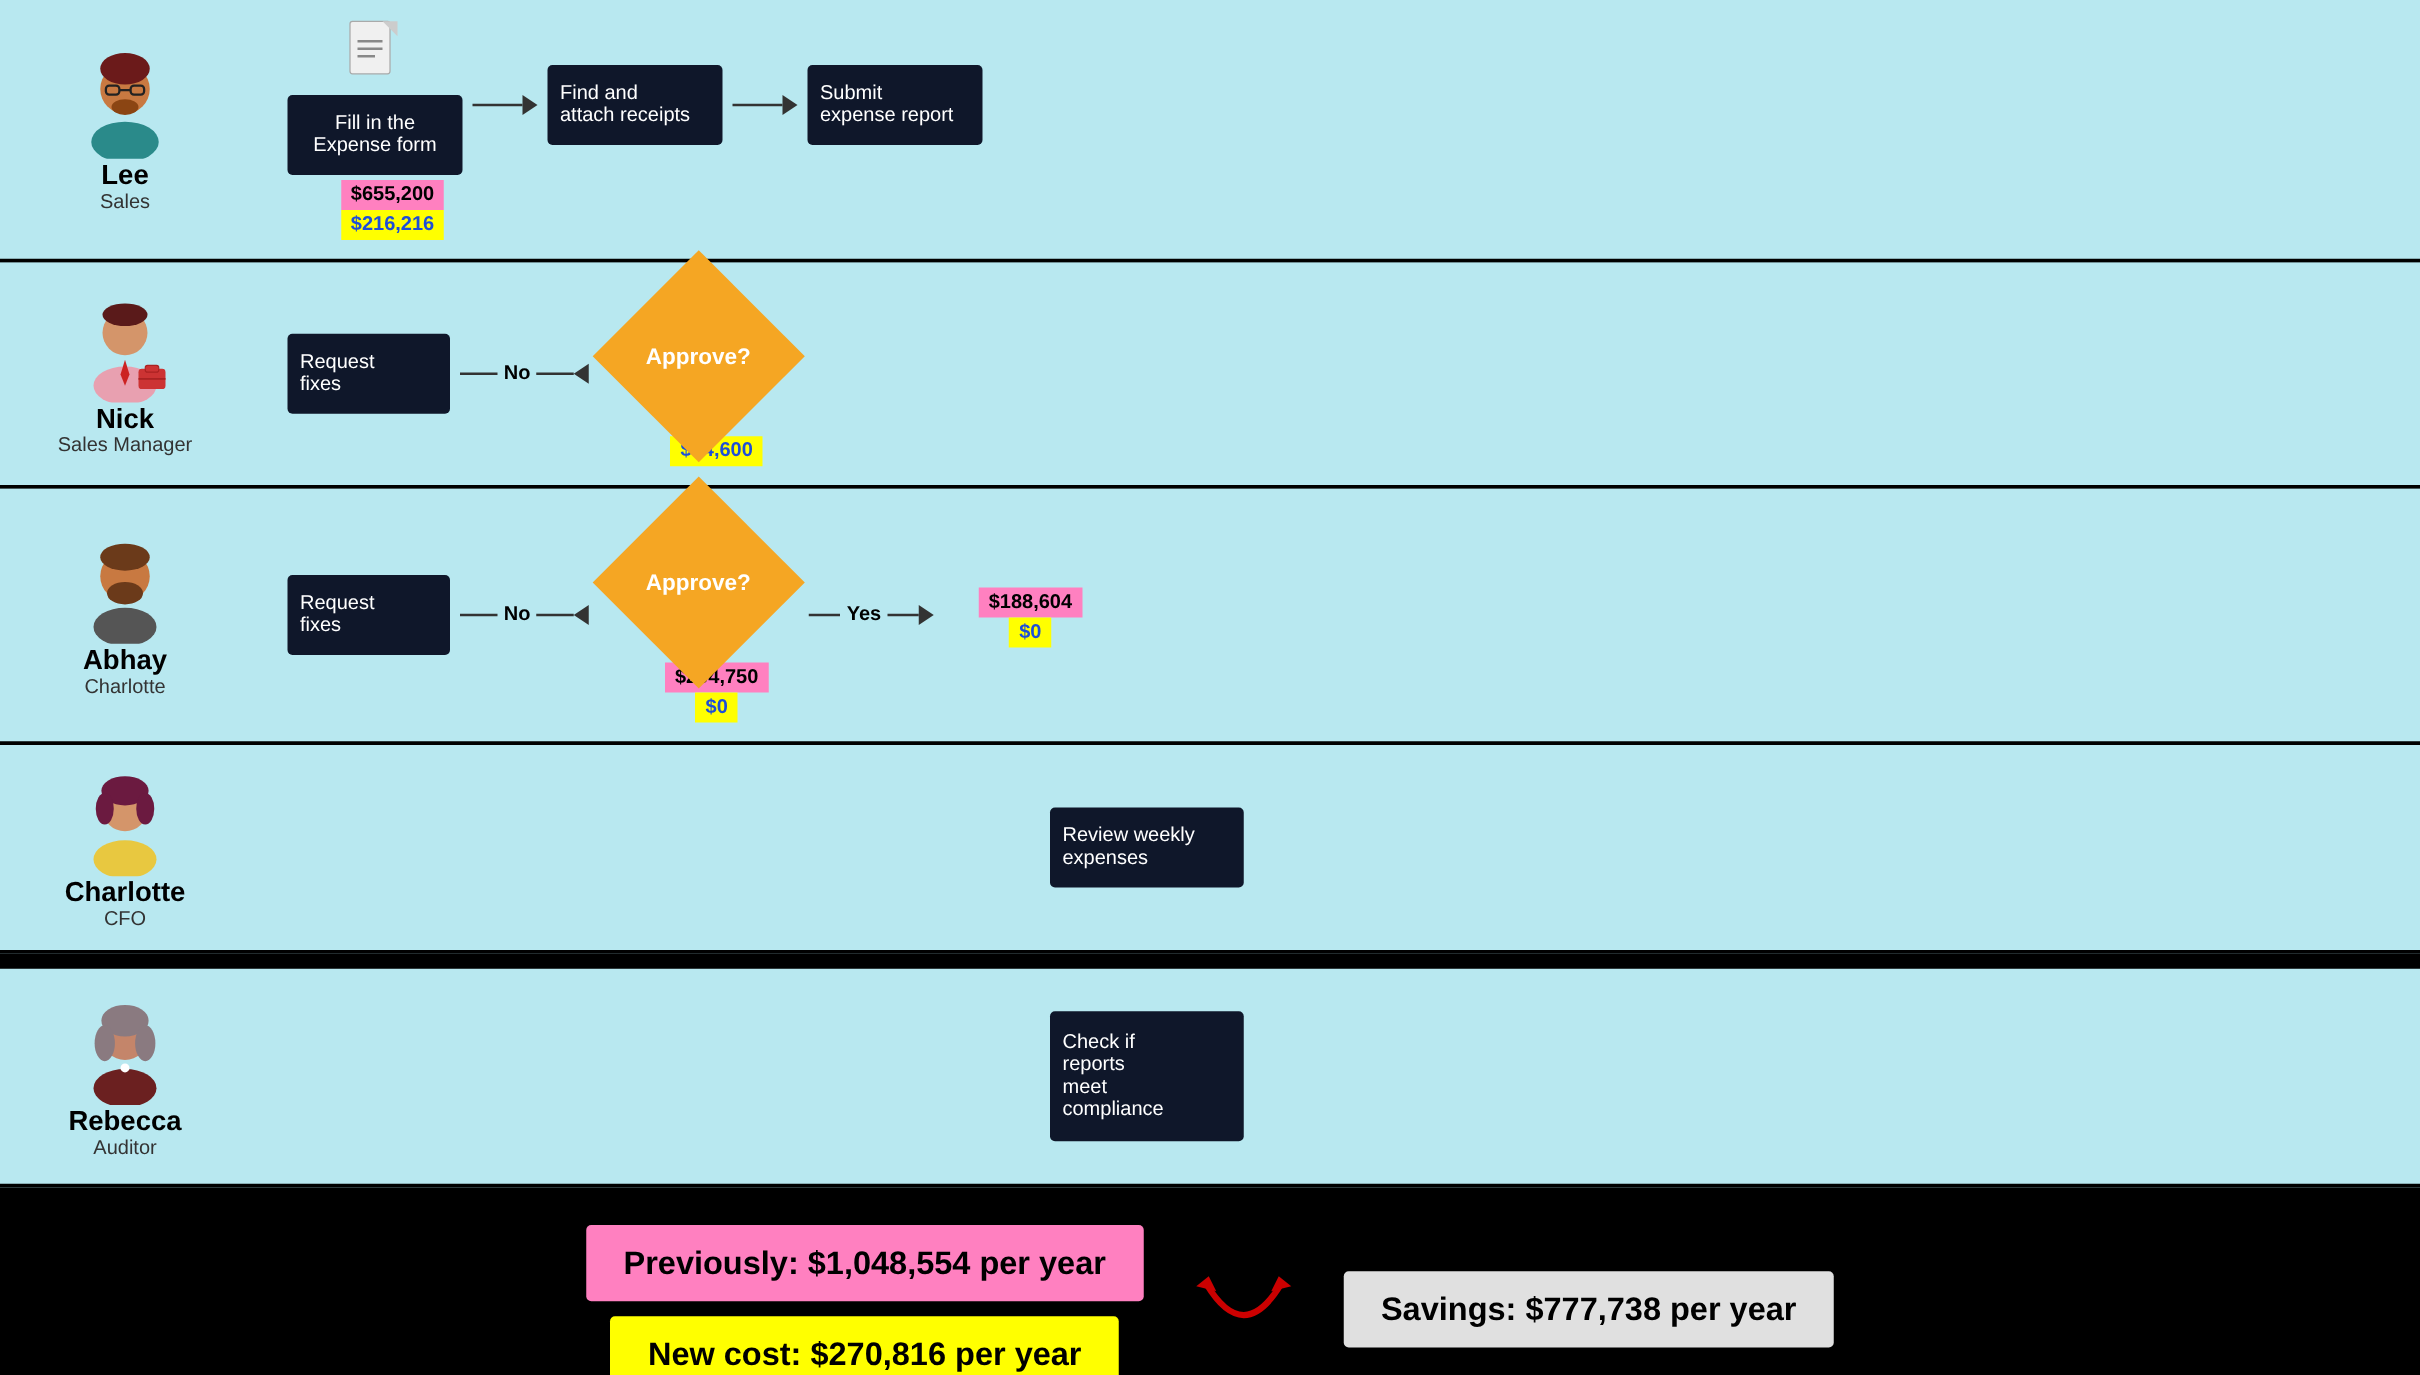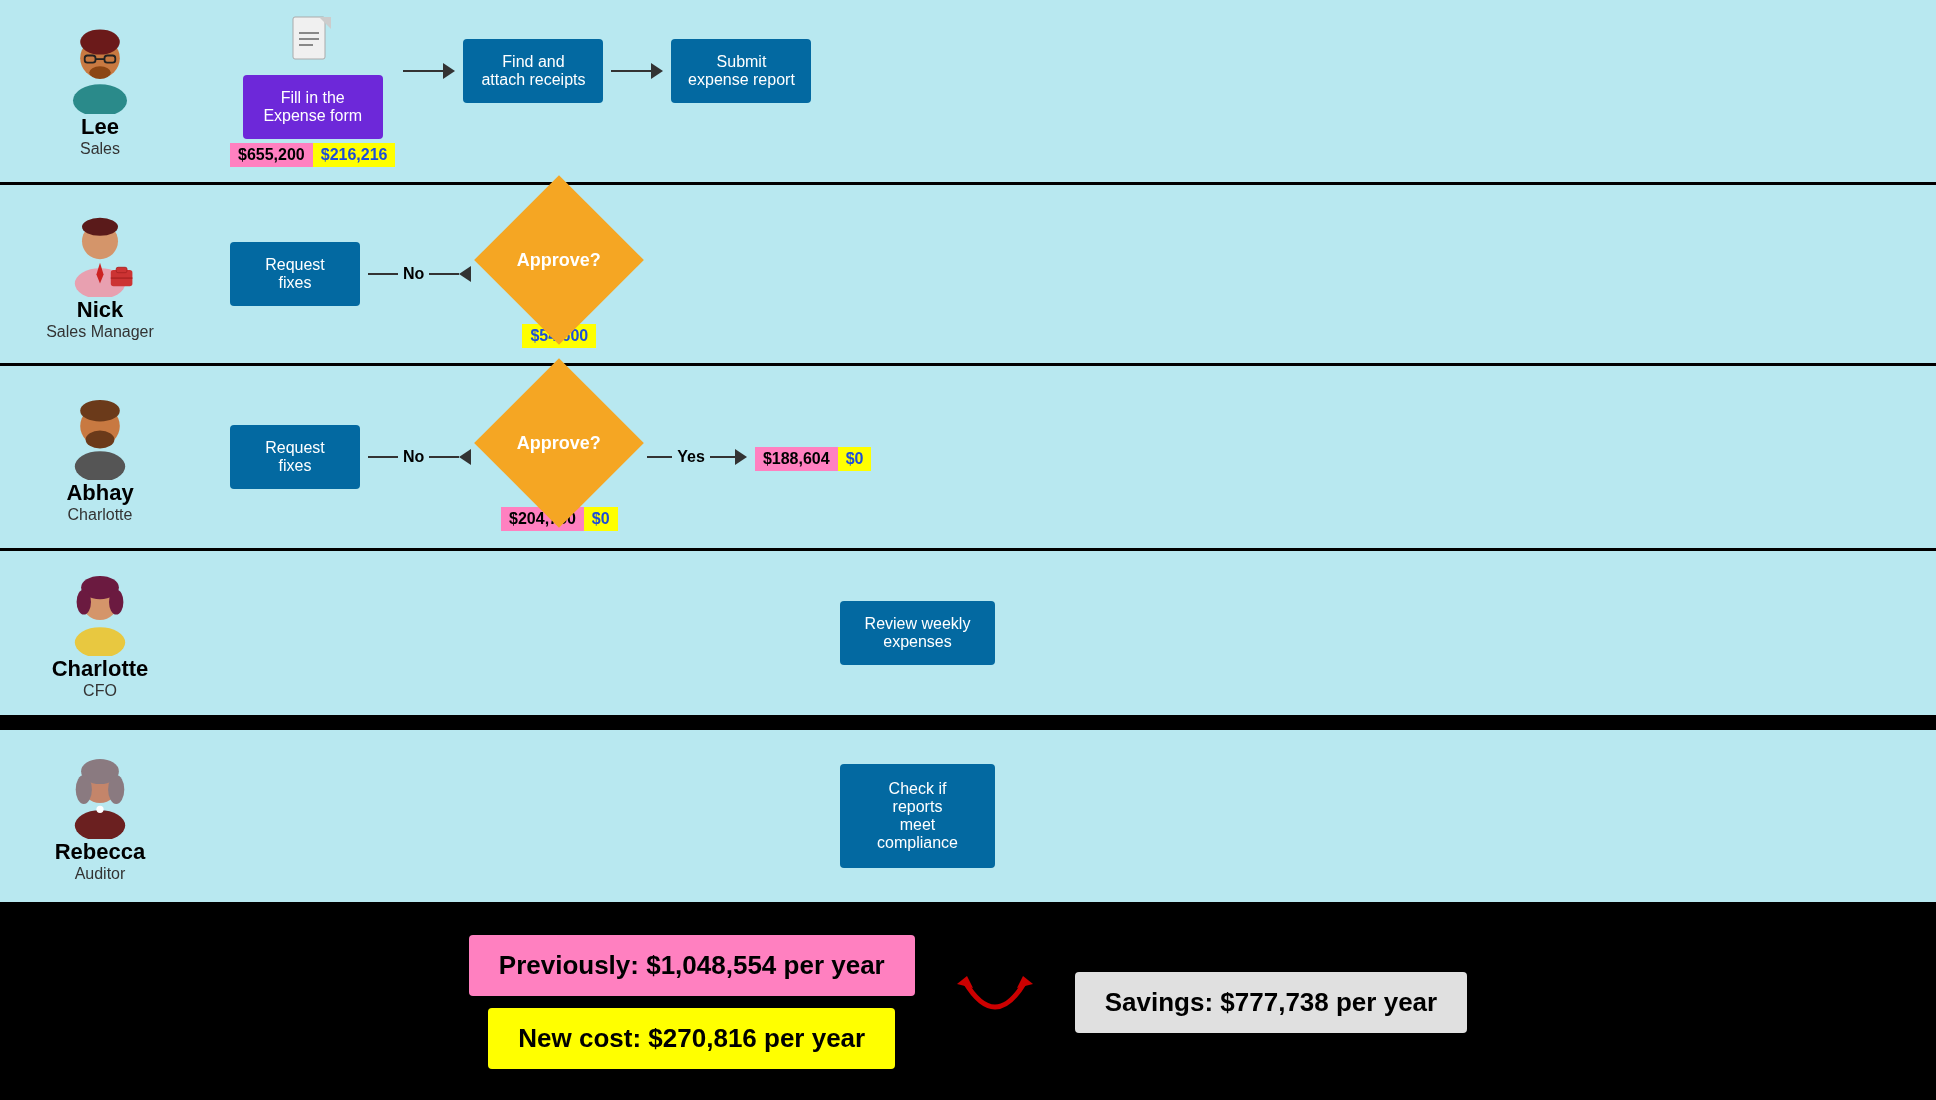--- a/index.html
+++ b/index.html
@@ -41,39 +41,38 @@
 
     .flow-area {
       display: flex;
       align-items: center;
       flex: 1;
       position: relative;
       min-height: 130px;
     }
 
     .process-box {
-      background: #0369a1;
+      background: #0f172a;
+      color: #fff;
+      border-radius: 4px;
+      padding: 12px 18px;
+      font-size: 18px;
+      font-weight: 500;
+      min-width: 110px;
+    }
+    .process-box-green {
+      background: #0f172a;
       color: #fff;
       border-radius: 4px;
       padding: 12px 18px;
       font-size: 18px;
       font-weight: 500;
       text-align: center;
       min-width: 110px;
     }
-    .process-box-green {
-      background: #6d28d9;
-      color: #fff;
-      border-radius: 4px;
-      padding: 12px 18px;
-      font-size: 18px;
-      font-weight: 500;
-      text-align: center;
-      min-width: 110px;
-    }
 
     .diamond {
       width: 110px;
       height: 110px;
       background: #f5a623;
       transform: rotate(45deg);
       display: flex;
       align-items: center;
       justify-content: center;
       margin: 0 20px;
@@ -98,22 +97,24 @@
       background: #ffff00;
       color: #1d4ed8;
       font-size: 16px;
       font-weight: bold;
       padding: 3px 8px;
       display: inline-block;
     }
 
     .cost-stack {
       display: flex;
+      flex-direction: column;
       align-items: center;
       margin-top: 4px;
+      margin-left: 28px;
     }
 
     
     .summary-row {
       background: #000;
       padding: 30px 20px;
       display: flex;
       align-items: center;
       justify-content: center;
       gap: 40px;

